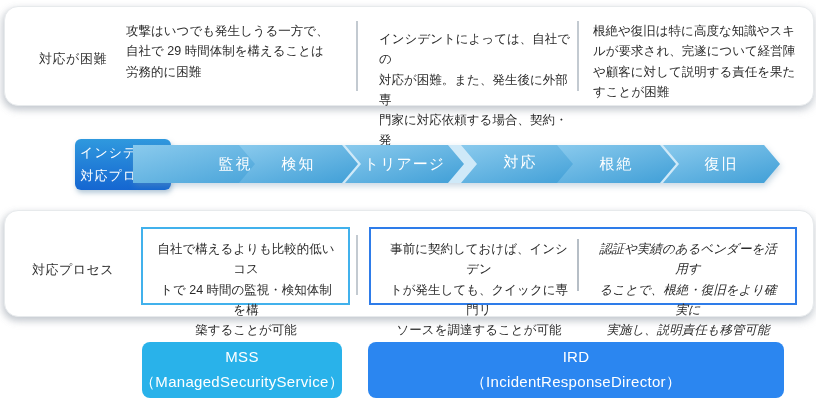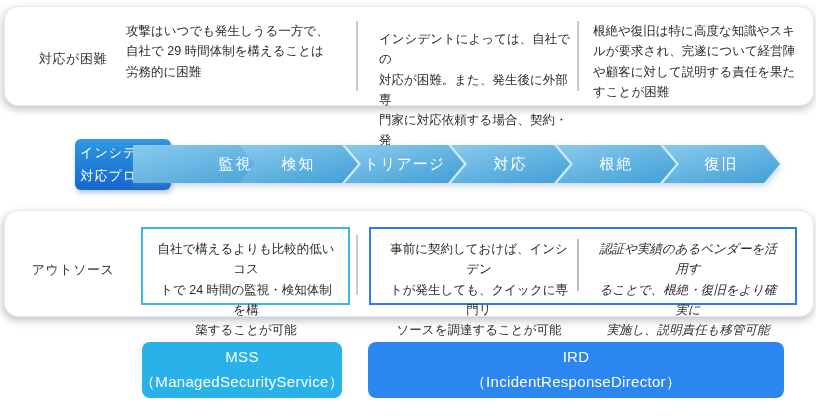--- a/index.html
+++ b/index.html
@@ -46,21 +46,21 @@
   .seg{
     position:absolute;top:0;height:38px;width:119px;
     background:linear-gradient(165deg,#8acaed 0%,#47a3d9 90%);
     clip-path:polygon(0 0,calc(100% - 16px) 0,100% 50%,calc(100% - 16px) 100%,0 100%,16px 50%);
     color:#ffffff;font-size:15px;line-height:38px;text-align:center;letter-spacing:2px;
   }
   .seg.first{clip-path:polygon(0 0,calc(100% - 16px) 0,100% 50%,calc(100% - 16px) 100%,0 100%);padding-left:43px;}
   .seg.s0{left:0;}
   .seg.s1{left:106px;}
   .seg.s2{left:212px;letter-spacing:1px;}
-  .seg.s3{left:318px;}
+  .seg.s3{left:328px;font-family:Liberation Mono, monospace;}
   .seg.s4{left:424px;}
   .seg.s5{left:530px;width:117px;}
 
   
   .obox{position:absolute;background:#ffffff;border-radius:0;text-align:center;}
   .obox.mss{left:136px;top:16px;width:205px;height:74px;border:2px solid #41b1ec;}
   .obox.ird{left:364px;top:16px;width:424px;height:74px;border:2px solid #2e7ce9;}
   .obox .card-text{position:absolute;}
 
   
@@ -106,21 +106,21 @@
     <div class="band-under"></div>
     <div class="seg first s0">監視</div>
     <div class="seg s1">検知</div>
     <div class="seg s2">トリアージ</div>
     <div class="seg s3">対応</div>
     <div class="seg s4">根絶</div>
     <div class="seg s5">復旧</div>
   </div>
 
   <div class="card bottom">
-    <div class="row-label" style="top:50px;">アウトソース</div>
+    <div class="row-label" style="top:50px;">対応プロセス</div>
 
     <div class="obox mss">
       <div class="card-text" style="left:13px;top:10px;width:180px;">自社で構えるよりも比較的低いコス
 トで 24 時間の監視・検知体制を構
 築することが可能</div>
     </div>
 
     <div class="vdiv" style="left:351px;top:24px;height:60px;"></div>
 
     <div class="obox ird">

